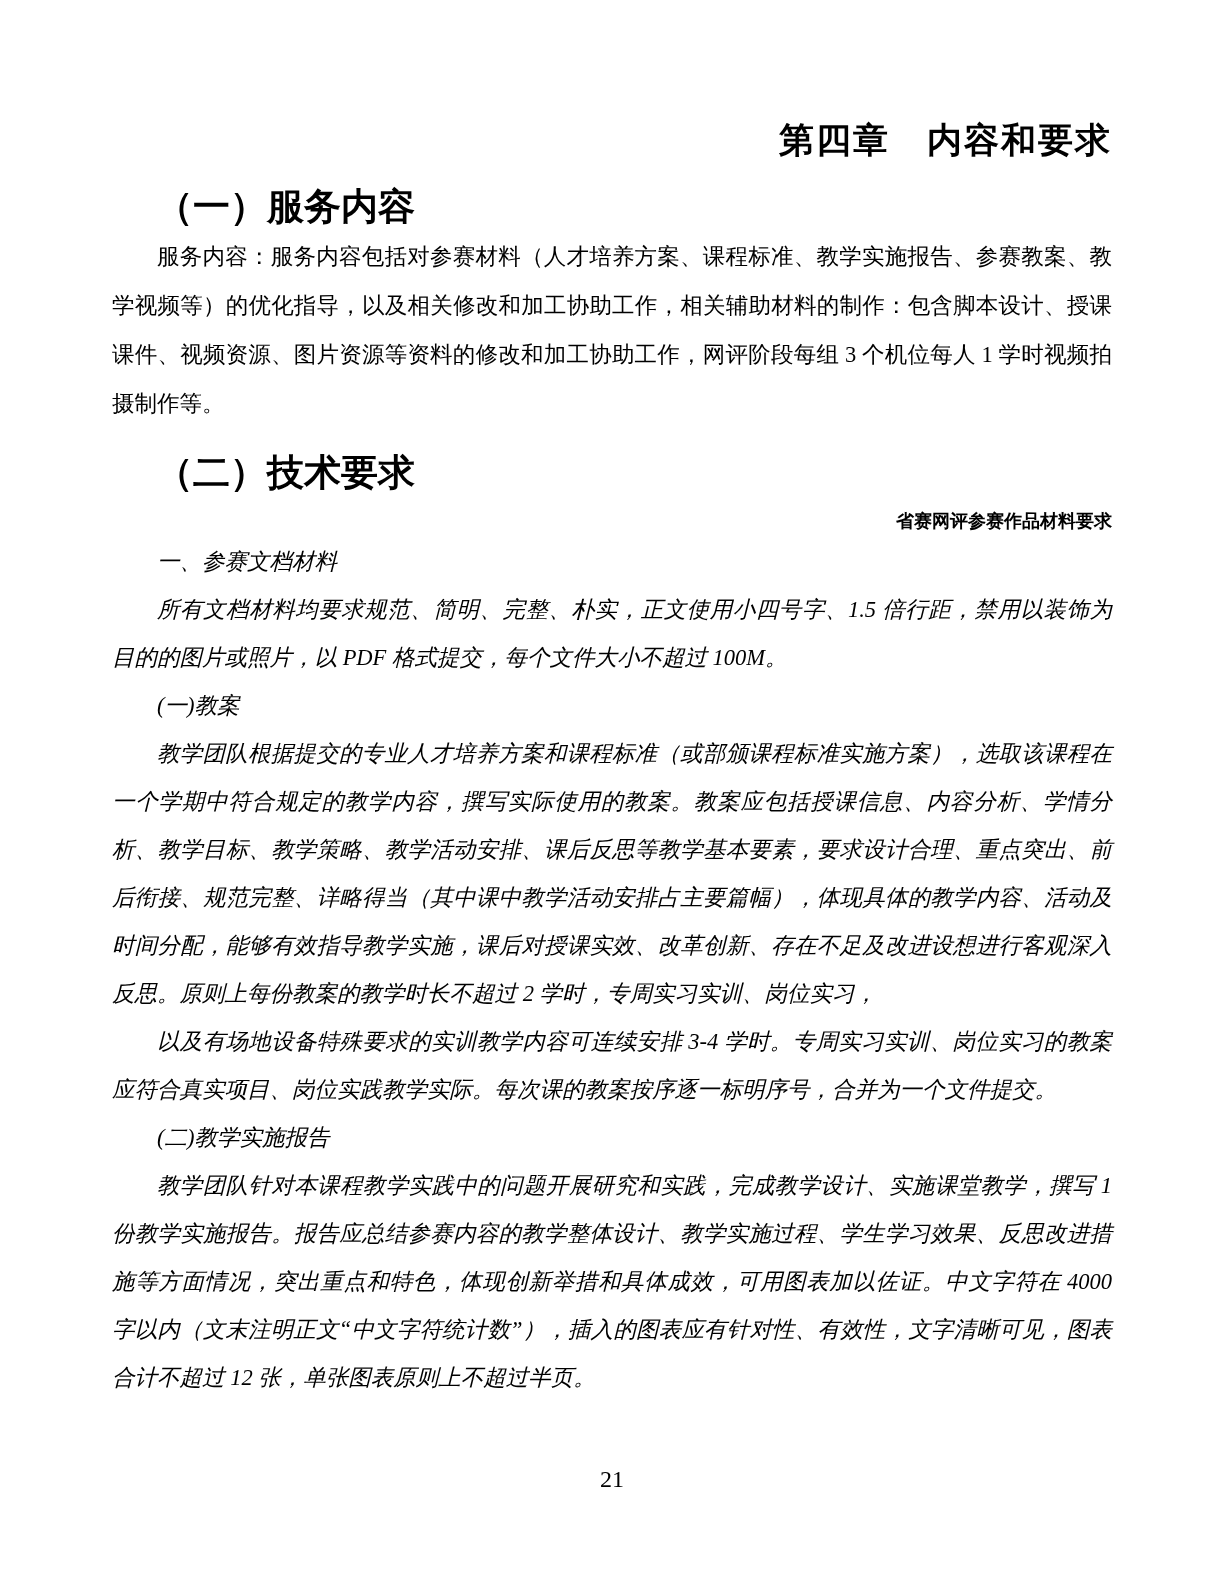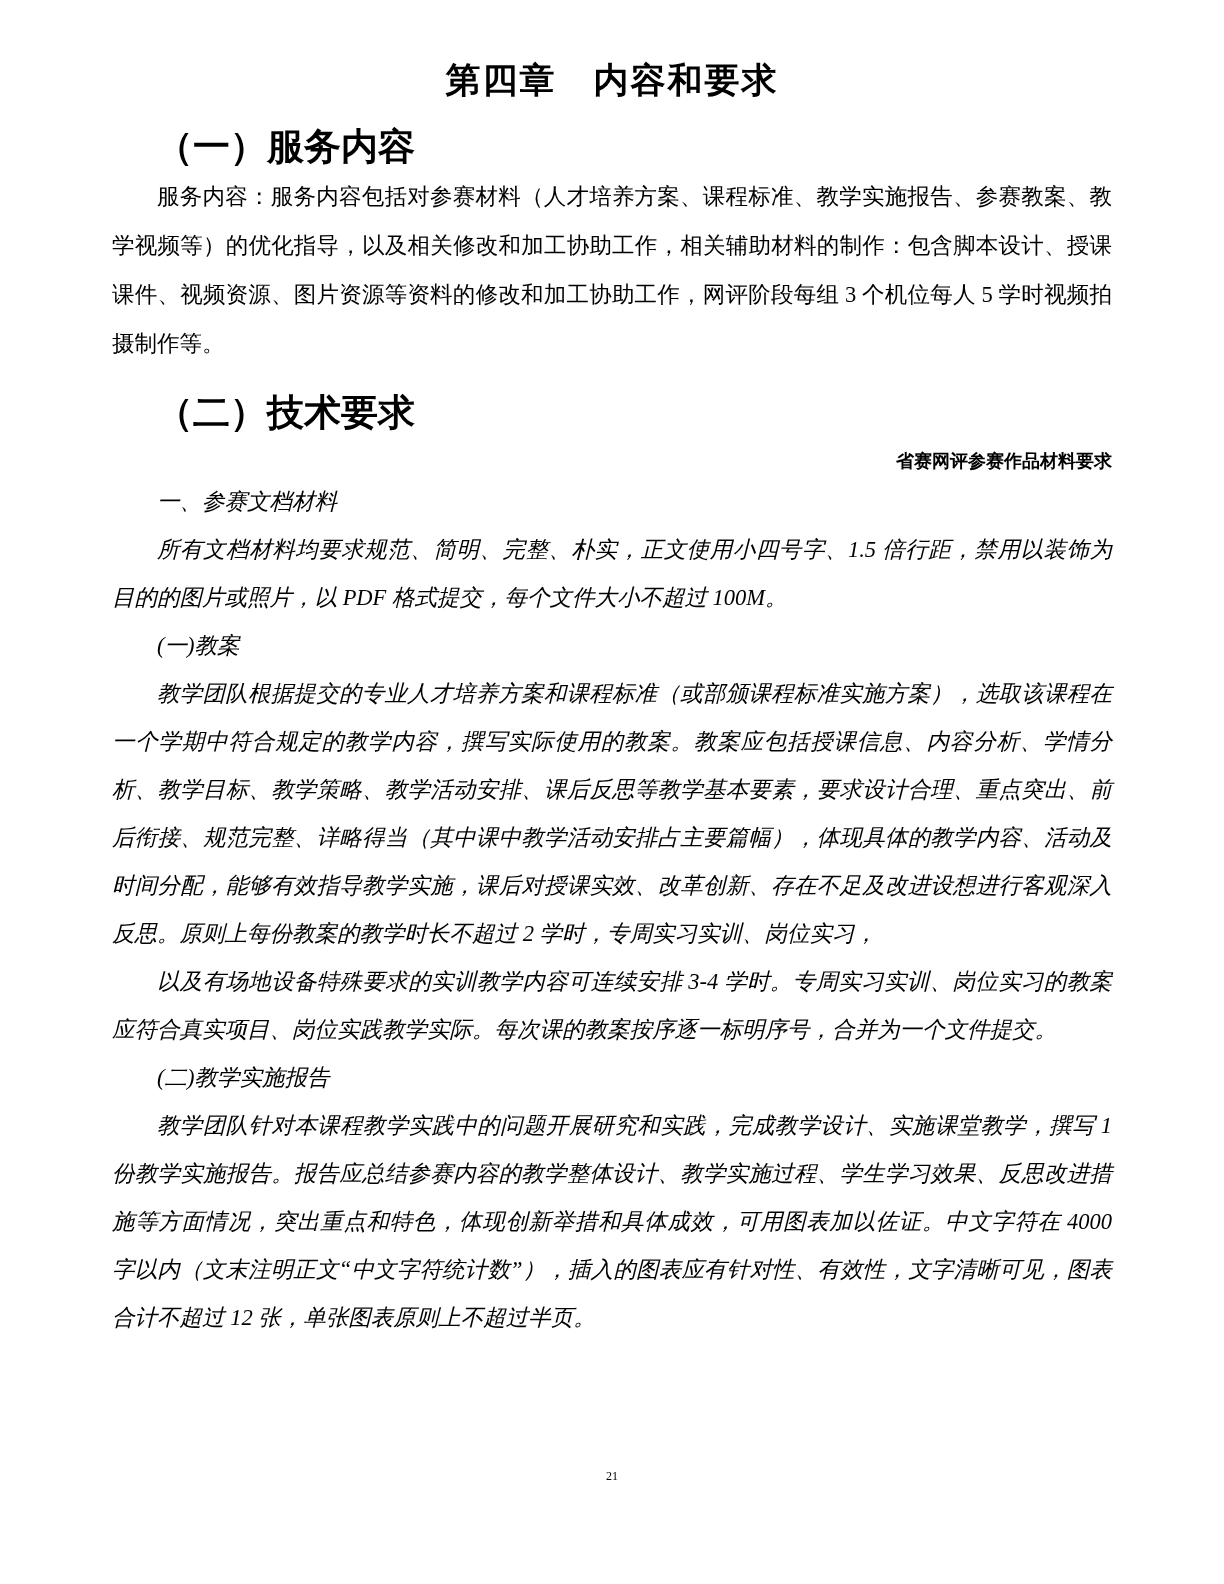--- a/index.html
+++ b/index.html
@@ -22,22 +22,22 @@
     background: #ffffff;
   }
   .content {
     position: absolute;
     left: 112px;
     top: 0;
     width: 1000px;
   }
   .chapter-title {
     margin: 0;
-    padding-top: 60px;
-    text-align: center;
+    padding-top: 120px;
+    text-align: right;
     font-size: 35px;
     font-weight: bold;
     letter-spacing: 2px;
     line-height: 1.2;
   }
   .section-heading {
     margin: 20px 0 0 0;
     padding-left: 44px;
     font-size: 37px;
     font-weight: bold;
@@ -72,35 +72,35 @@
     margin-top: 4px;
   }
   .page-footer {
     position: absolute;
     left: 0;
     top: 1466px;
     width: 1224px;
     text-align: center;
   }
   .page-number {
-    font-size: 12px;
+    font-size: 24px;
     font-family: "Liberation Serif", "DejaVu Serif", serif;
   }
 </style>
 </head>
 <body>
 
 <div class="page">
   <main class="content">
 
     <h1 class="chapter-title">第四章　内容和要求</h1>
 
     <h2 class="section-heading">（一）服务内容</h2>
 
-    <p class="body-para">服务内容：服务内容包括对参赛材料（人才培养方案、课程标准、教学实施报告、参赛教案、教学视频等）的优化指导，以及相关修改和加工协助工作，相关辅助材料的制作：包含脚本设计、授课课件、视频资源、图片资源等资料的修改和加工协助工作，网评阶段每组 3 个机位每人 5 学时视频拍摄制作等。</p>
+    <p class="body-para">服务内容：服务内容包括对参赛材料（人才培养方案、课程标准、教学实施报告、参赛教案、教学视频等）的优化指导，以及相关修改和加工协助工作，相关辅助材料的制作：包含脚本设计、授课课件、视频资源、图片资源等资料的修改和加工协助工作，网评阶段每组 3 个机位每人 1 学时视频拍摄制作等。</p>
 
     <h2 class="section-heading second">（二）技术要求</h2>
 
     <h3 class="center-heading">省赛网评参赛作品材料要求</h3>
 
     <div class="flow">
       <p class="body-line">一、参赛文档材料</p>
 
       <p class="body-para">所有文档材料均要求规范、简明、完整、朴实，正文使用小四号字、1.5 倍行距，禁用以装饰为目的的图片或照片，以 PDF 格式提交，每个文件大小不超过 100M。</p>
 

